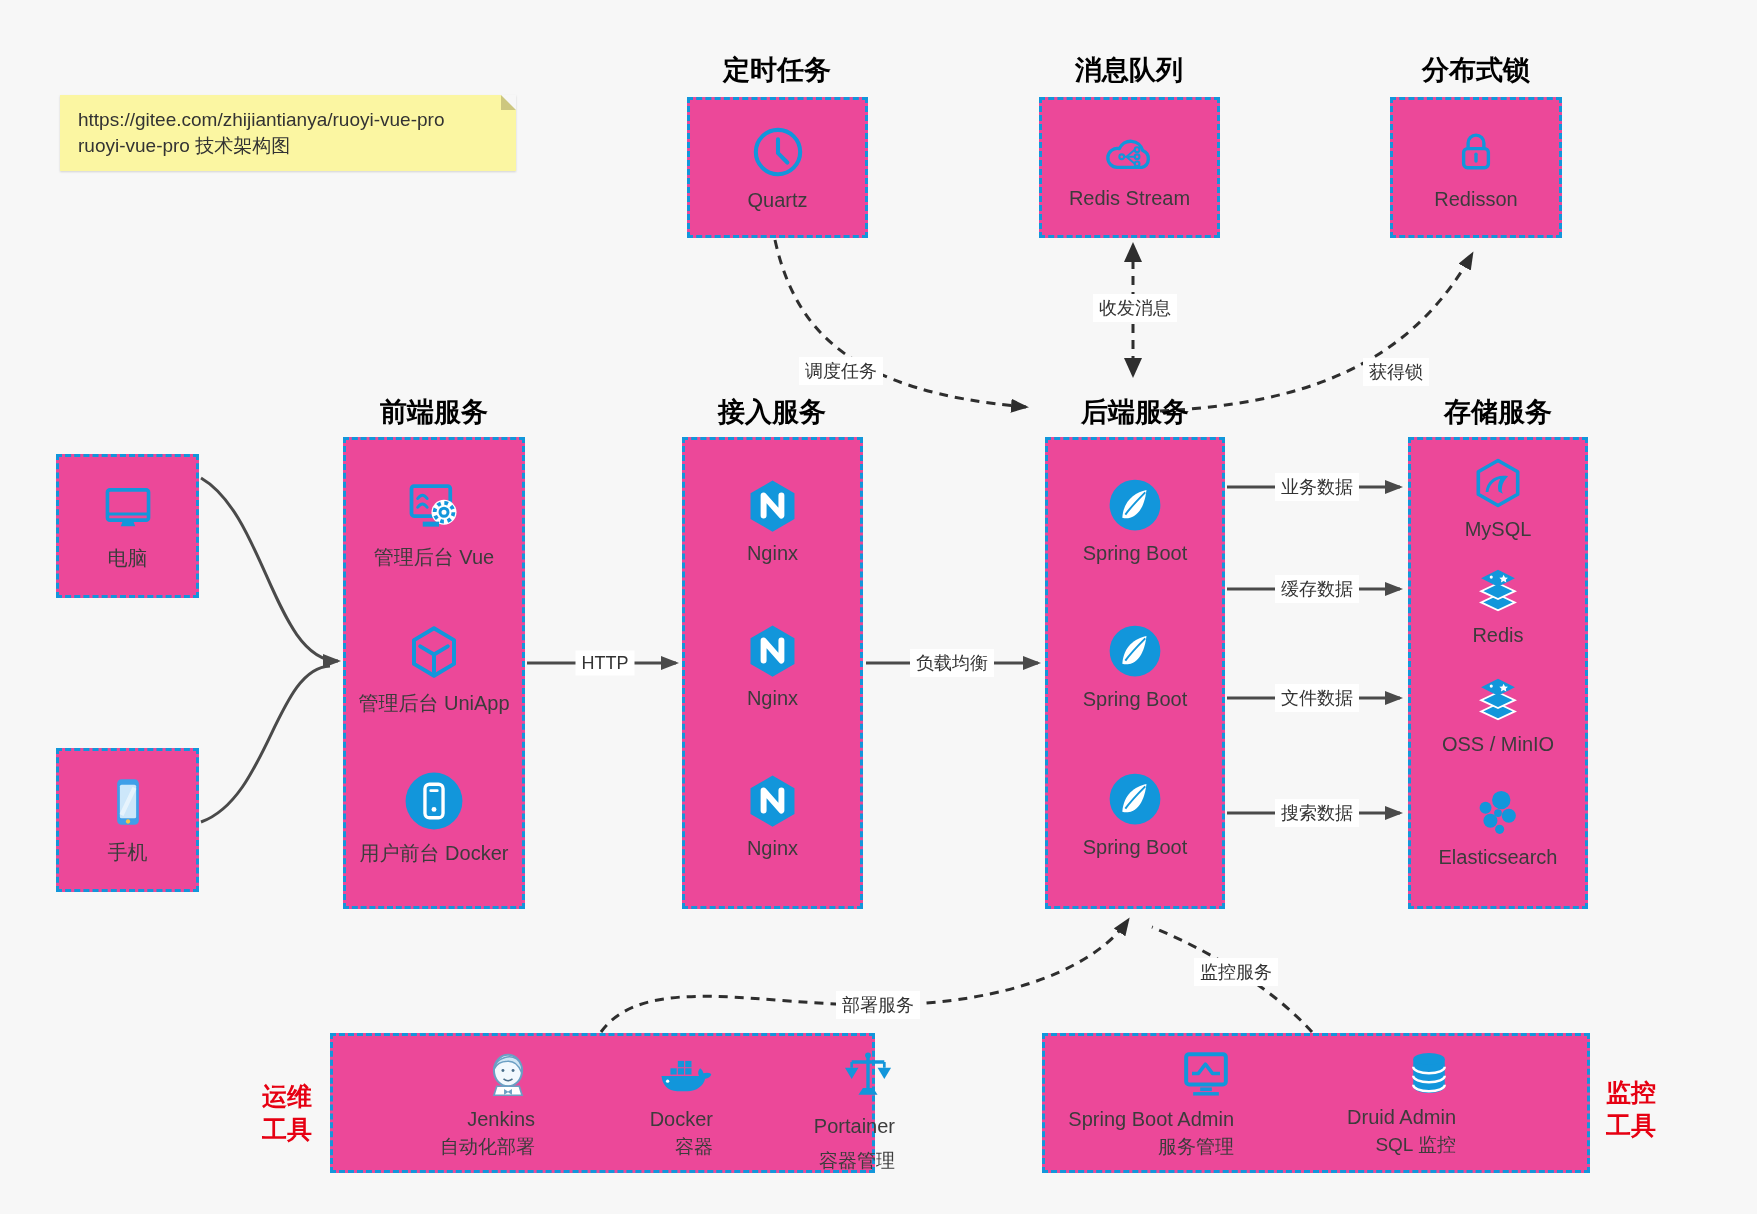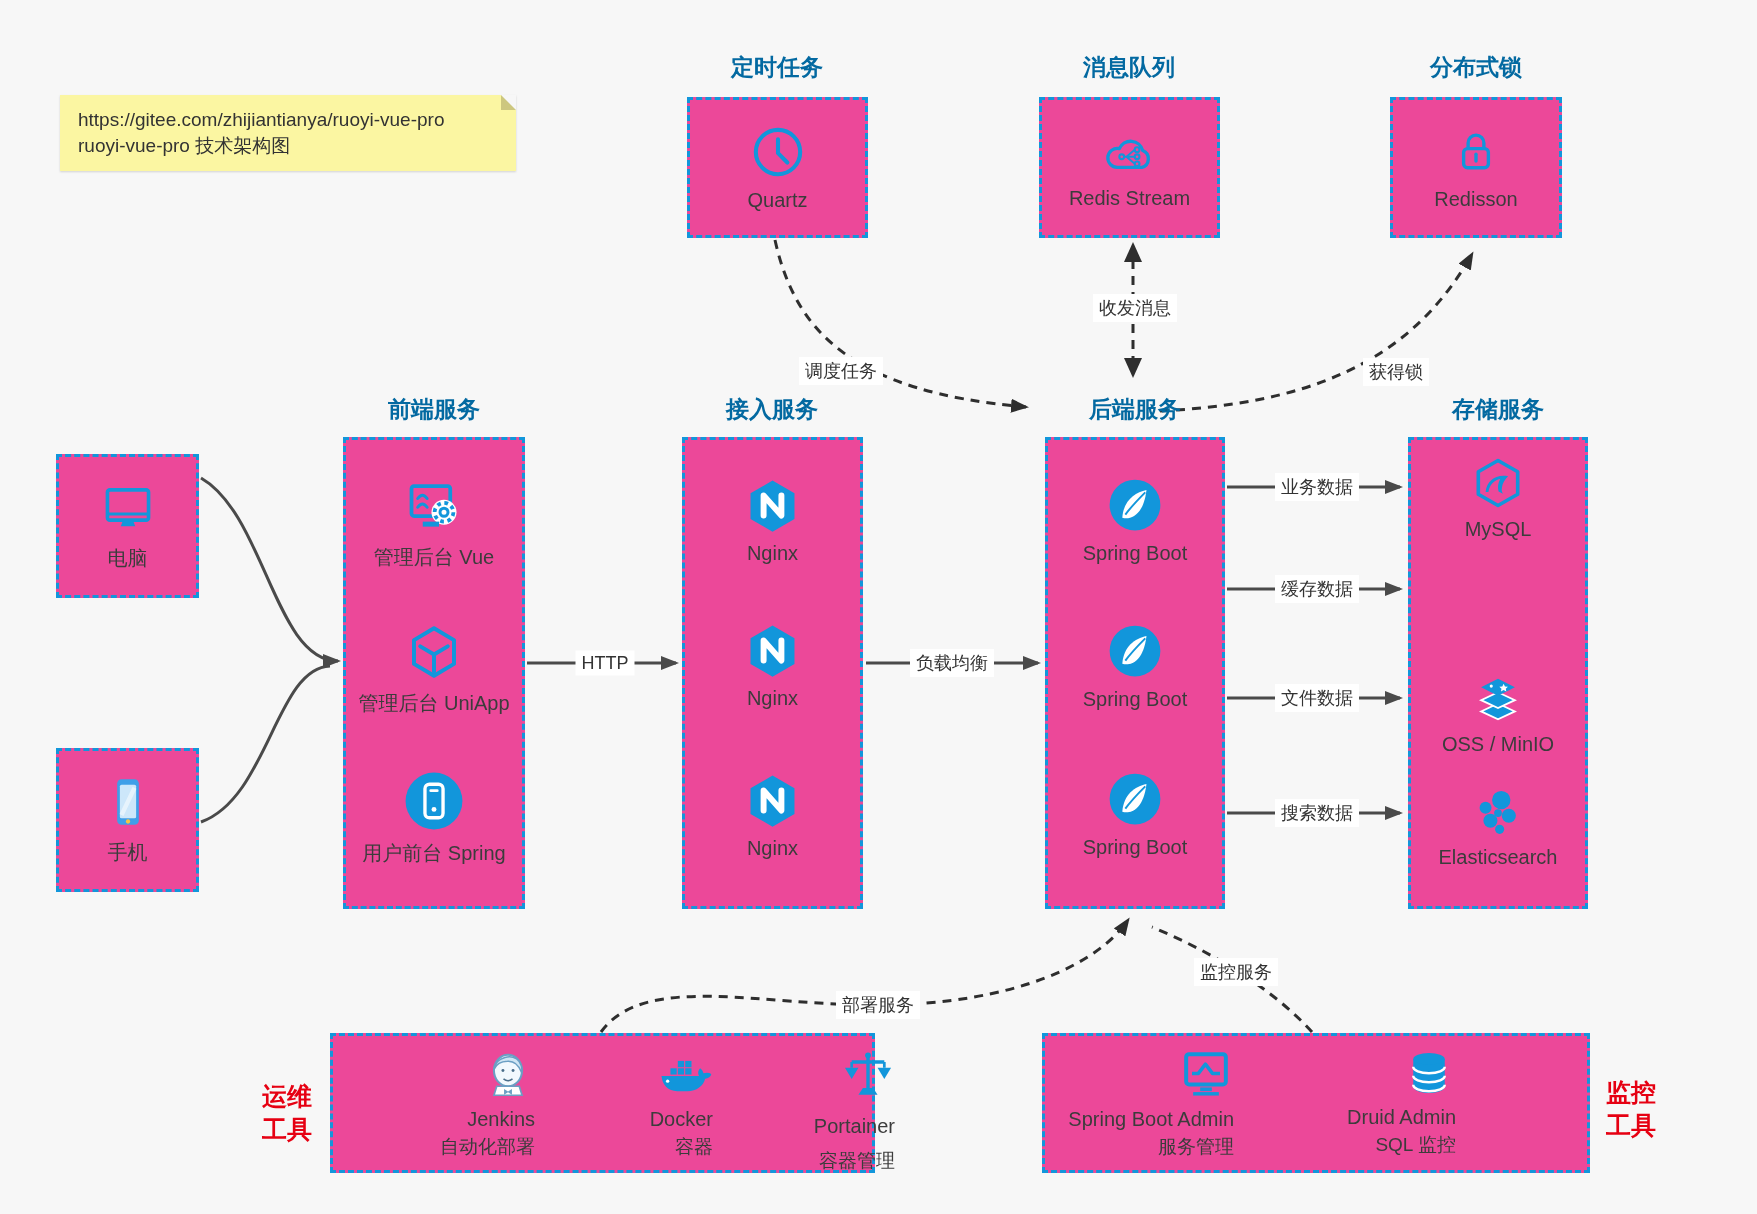--- a/index.html
+++ b/index.html
@@ -11,22 +11,22 @@
   .dd{stroke:#2e2e2e;stroke-width:3;fill:none;stroke-dasharray:9 7;}
   .fillarrow{fill:#2e2e2e;}
   
   .note{position:absolute;left:60px;top:95px;width:456px;height:76px;background:#fbf6a2;
     box-shadow:0 1px 2px rgba(0,0,0,.15);padding:12px 0 0 18px;box-sizing:border-box;
     font-size:19px;line-height:26px;color:#333;}
   .note::after{content:"";position:absolute;top:0;right:0;width:0;height:0;
     border-bottom:15px solid #cdc77f;border-right:15px solid #f7f7f7;}
   
   .dbox{position:absolute;background:#ec4899;border:3px dashed #1296db;box-sizing:border-box;}
-  .grp-title{position:absolute;transform:translateX(-50%);color:#0369a1;font-weight:bold;
-    font-size:23px;white-space:nowrap;}
+  .grp-title{position:absolute;transform:translateX(-50%);color:#000000;font-weight:bold;
+    font-size:27px;white-space:nowrap;}
   .grp-title-2l{position:absolute;color:#e60012;font-weight:bold;font-size:25px;line-height:33px;white-space:nowrap;}
   
   .item{position:absolute;display:flex;flex-direction:column;align-items:center;}
   .item .lbl{margin-top:8px;font-size:20px;color:#3c3c3c;white-space:nowrap;text-align:center;}
   .flexbox{display:flex;flex-direction:column;align-items:center;justify-content:center;}
   .flexbox .lbl{margin-top:9px;font-size:20px;color:#3c3c3c;white-space:nowrap;}
   
   .elabel{position:absolute;transform:translate(-50%,-50%);background:#ffffff;padding:2px 6px;
     font-size:18px;color:#333;white-space:nowrap;}
   
@@ -164,21 +164,21 @@
   </div>
   <div class="item" style="left:343px;top:770px;width:182px;">
     <span>
       <svg width="62" height="62" viewBox="0 0 48 48">
         <circle cx="24" cy="24" r="22" fill="#1296db"></circle>
         <rect x="17" y="11" width="14" height="26" rx="3.5" fill="none" stroke="#ffffff" stroke-width="2.6"></rect>
         <path d="M21.5 16 h5" stroke="#ffffff" stroke-width="2.2" stroke-linecap="round"></path>
         <circle cx="24" cy="30.5" r="1.9" fill="#ffffff"></circle>
       </svg>
     </span>
-    <span class="lbl">用户前台 Spring</span>
+    <span class="lbl">用户前台 Docker</span>
   </div>
 
   <div class="grp-title" style="left:772px;top:394px;">接入服务</div>
   <div class="dbox" style="left:682px;top:437px;width:181px;height:472px;"></div>
   <div class="item" style="left:682px;top:477px;width:181px;">
     <span>
       <svg width="57" height="57" viewBox="0 0 48 48">
         <path d="M24 3 L42.5 13.7 V35.3 L24 46 L5.5 35.3 V13.7 Z" fill="#1296db"></path>
         <path d="M16.5 32.5 V15.5 L31.5 32.5 V15.5" fill="none" stroke="#ffffff" stroke-width="5" stroke-linecap="round" stroke-linejoin="round"></path>
       </svg>
@@ -240,20 +240,32 @@
   <div class="grp-title" style="left:1498px;top:394px;">存储服务</div>
   <div class="dbox" style="left:1408px;top:437px;width:180px;height:472px;"></div>
   <div class="item" style="left:1408px;top:456px;width:180px;">
     <span>
       <svg width="54" height="54" viewBox="0 0 48 48">
         <path d="M24 4 L41.5 14 V34 L24 44 L6.5 34 V14 Z" fill="none" stroke="#1296db" stroke-width="3.2" stroke-linejoin="round"></path>
         <path d="M13 32 C14 22 22 16 33 18 C30 21 28 24 27.5 28 C27 31 27.5 32 28.5 33.5 L24.5 31.5 C23.5 28 24 24 26 20.5 C20.5 21.5 16.5 25.5 15.5 32 Z" fill="#1296db"></path>
       </svg>
     </span>
     <span class="lbl">MySQL</span>
+  </div>
+  <div class="item" style="left:1408px;top:564px;width:180px;">
+    <span>
+      <svg width="54" height="52" viewBox="0 0 48 46">
+        <path d="M24 27 L39 34 L24 41 L9 34 Z" fill="#1296db" stroke="#ffffff" stroke-width="1.6"></path>
+        <path d="M24 17 L39 24 L24 31 L9 24 Z" fill="#1296db" stroke="#ffffff" stroke-width="1.6"></path>
+        <path d="M24 5 L39 12.5 L24 20 L9 12.5 Z" fill="#1296db"></path>
+        <circle cx="18" cy="11.5" r="1.4" fill="#ffffff"></circle>
+        <path d="M29 9.5 l1.2 2.4 2.6 0.3 -1.9 1.7 0.5 2.5 -2.4-1.3 -2.4 1.3 0.5-2.5 -1.9-1.7 2.6-0.3 Z" fill="#ffffff"></path>
+      </svg>
+    </span>
+    <span class="lbl">Redis</span>
   </div>
   <div class="item" style="left:1408px;top:673px;width:180px;">
     <span>
       <svg width="54" height="52" viewBox="0 0 48 46">
         <path d="M24 27 L39 34 L24 41 L9 34 Z" fill="#1296db" stroke="#ffffff" stroke-width="1.6"></path>
         <path d="M24 17 L39 24 L24 31 L9 24 Z" fill="#1296db" stroke="#ffffff" stroke-width="1.6"></path>
         <path d="M24 5 L39 12.5 L24 20 L9 12.5 Z" fill="#1296db"></path>
         <circle cx="18" cy="11.5" r="1.4" fill="#ffffff"></circle>
         <path d="M29 9.5 l1.2 2.4 2.6 0.3 -1.9 1.7 0.5 2.5 -2.4-1.3 -2.4 1.3 0.5-2.5 -1.9-1.7 2.6-0.3 Z" fill="#ffffff"></path>
       </svg>

